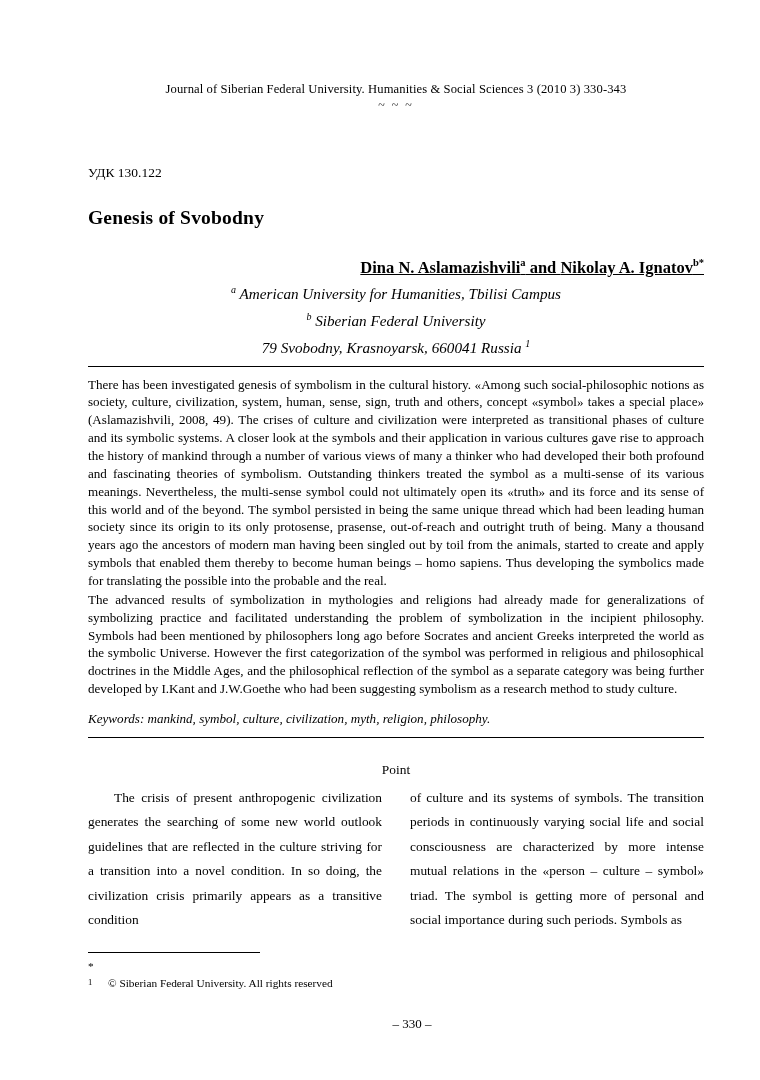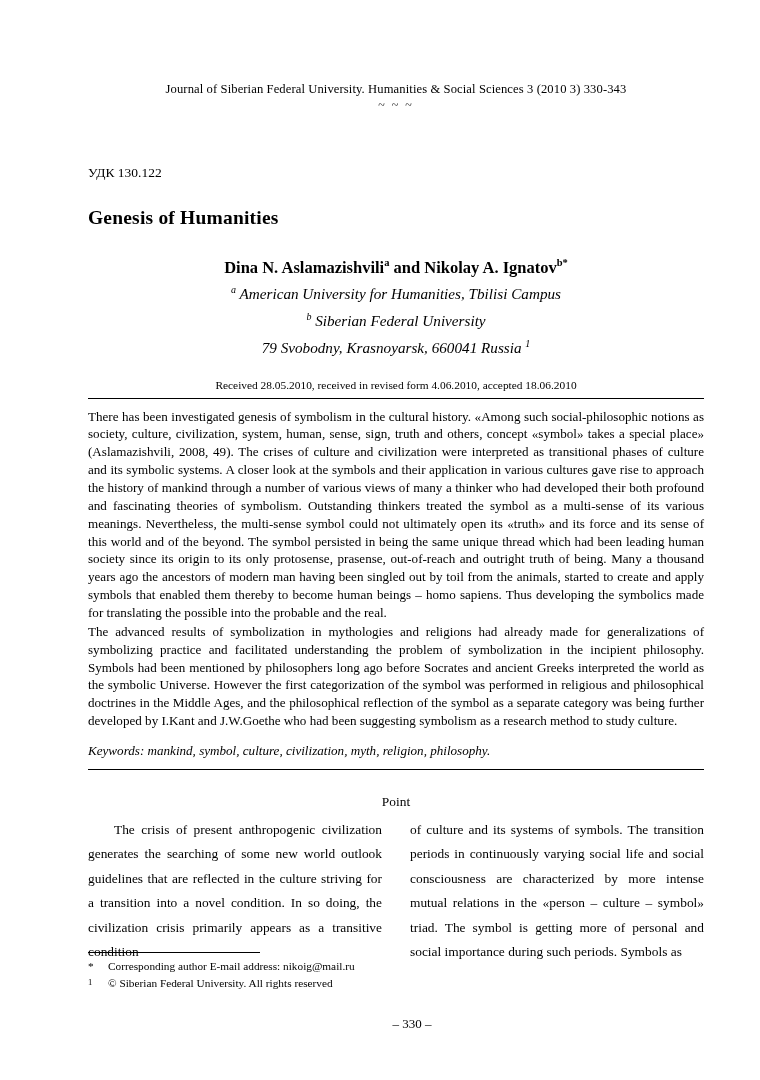--- a/index.html
+++ b/index.html
@@ -53,24 +53,25 @@
   
   .title {
     font-size: 19.5px;
     font-weight: bold;
     margin-top: 26px;
     letter-spacing: 0.2px;
   }
 
   
   .authors {
-    text-align: center;
+    text-align: right;
     font-size: 16.5px;
     font-weight: bold;
     margin-top: 28px;
+    text-decoration: underline;
   }
   .authors sup {
     font-size: 10.5px;
     font-weight: bold;
     vertical-align: super;
   }
   .affil {
     text-align: center;
     font-size: 15.2px;
     font-style: italic;
@@ -181,31 +182,30 @@
 <body>
 
 <div class="page">
   <div class="inner">
 
     <div class="journal-line">Journal of Siberian Federal University.  Humanities &amp; Social Sciences 3 (2010 3) 330-343</div>
     <div class="tilde-line">~ ~ ~</div>
 
     <div class="udc">УДК 130.122</div>
 
-    <div class="title">Genesis of Humanities</div>
+    <div class="title">Genesis of Svobodny</div>
 
     <div class="authors">
       <span>Dina N. Aslamazishvili</span><sup>a</sup><span> and </span><span>Nikolay A. Ignatov</span><sup>b*</sup>
     </div>
 
     <div class="affil"><sup>a</sup><span> American University for Humanities, Tbilisi Campus</span></div>
     <div class="affil"><sup>b</sup><span> Siberian Federal University</span></div>
     <div class="affil"><span>79 Svobodny, Krasnoyarsk, 660041 Russia </span><sup>1</sup></div>
 
-    <div class="received">Received 28.05.2010, received in revised form 4.06.2010, accepted 18.06.2010</div>
 
     <hr class="rule">
 
     <div class="abstract">
       <p>There has been investigated genesis of symbolism in the cultural history. «Among such social-philosophic notions as society, culture, civilization, system, human, sense, sign, truth and others, concept «symbol» takes a special place» (Aslamazishvili, 2008, 49). The crises of culture and civilization were interpreted as transitional phases of culture and its symbolic systems. A closer look at the symbols and their application in various cultures gave rise to approach the history of mankind through a number of various views of many a thinker who had developed their both profound and fascinating theories of symbolism. Outstanding thinkers treated the symbol as a multi-sense of its various meanings. Nevertheless, the multi-sense symbol could not ultimately open its «truth» and its force and its sense of this world and of the beyond. The symbol persisted in being the same unique thread which had been leading human society since its origin to its only protosense, prasense, out-of-reach and outright truth of being. Many a thousand years ago the ancestors of modern man having been singled out by toil from the animals, started to create and apply symbols that enabled them thereby to become human beings – homo sapiens. Thus developing the symbolics made for translating the possible into the probable and the real.</p>
       <p>The advanced results of symbolization in mythologies and religions had already made for generalizations of symbolizing practice and facilitated understanding the problem of symbolization in the incipient philosophy. Symbols had been mentioned by philosophers long ago before Socrates and ancient Greeks interpreted the world as the symbolic Universe. However the first categorization of the symbol was performed in religious and philosophical doctrines in the Middle Ages, and the philosophical reflection of the symbol as a separate category was being further developed by I.Kant and J.W.Goethe who had been suggesting symbolism as a research method to study culture.</p>
     </div>
 
     <div class="keywords">Keywords: mankind, symbol, culture, civilization, myth, religion, philosophy.</div>
 
@@ -221,21 +221,20 @@
         <p>of culture and its systems of symbols. The transition periods in continuously varying social life and social consciousness are characterized by more intense mutual relations in the «person – culture – symbol» triad. The symbol is getting more of personal and social importance during such periods. Symbols as</p>
       </div>
     </div>
 
   </div>
 
   <div class="footnotes">
     <hr class="fn-rule">
     <div class="fn-row">
       <span class="fn-mark">*</span>
-      <span>Corresponding author E-mail address: nikoig@mail.ru</span>
     </div>
     <div class="fn-row">
       <span class="fn-mark sup">1</span>
       <span>© Siberian Federal University. All rights reserved</span>
     </div>
   </div>
 
   <div class="page-number">– 330 –</div>
 </div>
 

